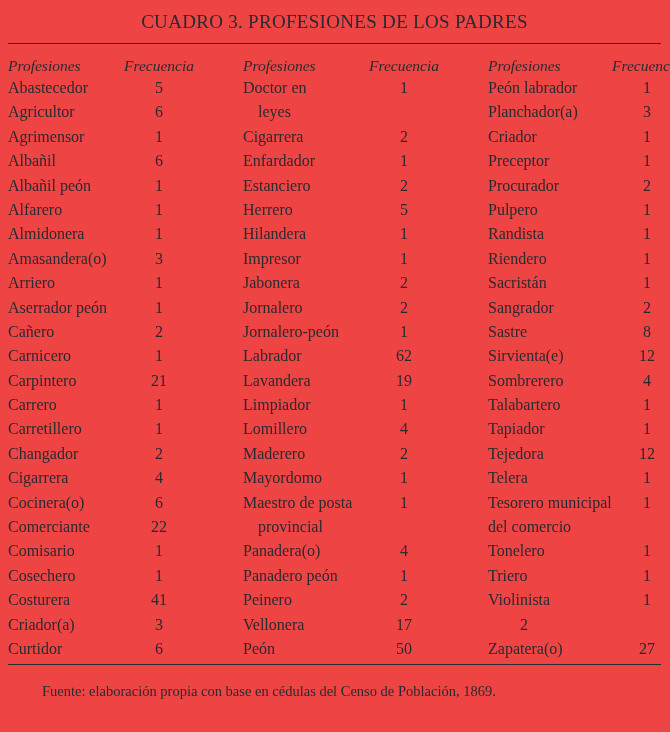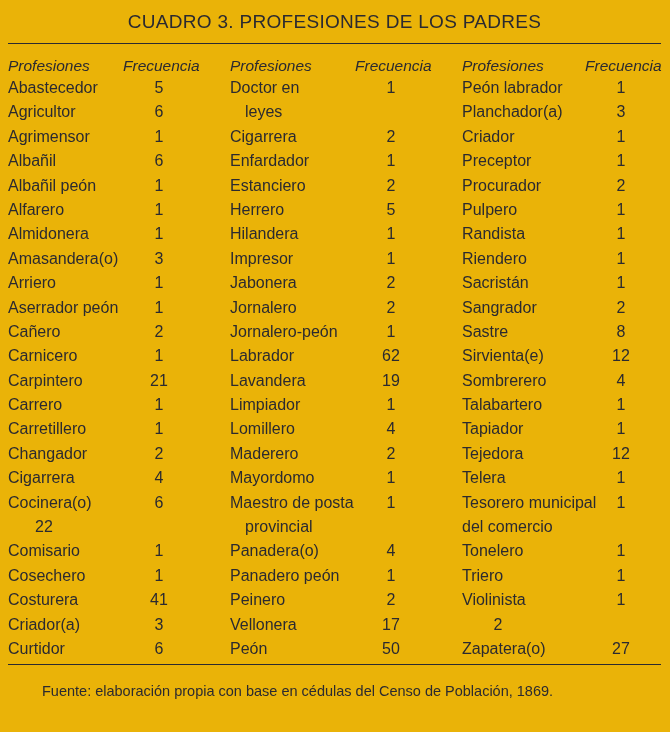--- a/index.html
+++ b/index.html
@@ -1,22 +1,22 @@
 <!DOCTYPE html>
 <html><head>
 <meta charset="utf-8">
 <style>
   html, body { margin: 0; padding: 0; background: #ffffff; }
   .page {
     position: relative;
     width: 670px;
     height: 732px;
-    background: #eab308;
+    background: #ef4444;
     color: #2b2a30;
-    font-family: Liberation Sans, sans-serif;
+    font-family: Liberation Serif, serif;
     overflow: hidden;
     box-sizing: border-box;
     padding: 0 9px 0 8px;
   }
   .title {
     padding-top: 10px;
     text-align: center;
     font-size: 19px;
     line-height: 24px;
     letter-spacing: 0.3px;
@@ -25,21 +25,21 @@
   .rule {
     border: 0;
     border-top: 1.6px solid #2b2a30;
     margin: 0;
   }
   .rule-top { margin-top: 9px; }
   .rule-bottom { margin-top: 3px; }
   .cols {
     display: grid;
     grid-template-columns: 192px 202px 200px;
-    column-gap: 30px;
+    column-gap: 43px;
   }
   .headers { margin-top: 12px; font-style: italic; font-size: 15.5px; line-height: 20px; }
   .tbody { font-size: 16px; }
   .trow { display: flex; height: 24.4px; line-height: 24.4px; align-items: baseline; }
   .tname { flex: 1; min-width: 0; white-space: nowrap; overflow: visible; }
   .tname.hname { overflow: hidden; }
   .indent .tname { padding-left: 15px; }
   .tfreq { width: 72px; text-align: center; margin-right: 5px; flex: none; }
   .headers .trow { height: 20px; line-height: 20px; }
   .footer {
@@ -142,20 +142,21 @@
         </div>
         <div class="trow">
           <span class="tname">Cigarrera</span>
           <span class="tfreq">4</span>
         </div>
         <div class="trow">
           <span class="tname">Cocinera(o)</span>
           <span class="tfreq">6</span>
         </div>
         <div class="trow">
+          <span class="tname">Comerciante</span>
           <span class="tfreq">22</span>
         </div>
         <div class="trow">
           <span class="tname">Comisario</span>
           <span class="tfreq">1</span>
         </div>
         <div class="trow">
           <span class="tname">Cosechero</span>
           <span class="tfreq">1</span>
         </div>

